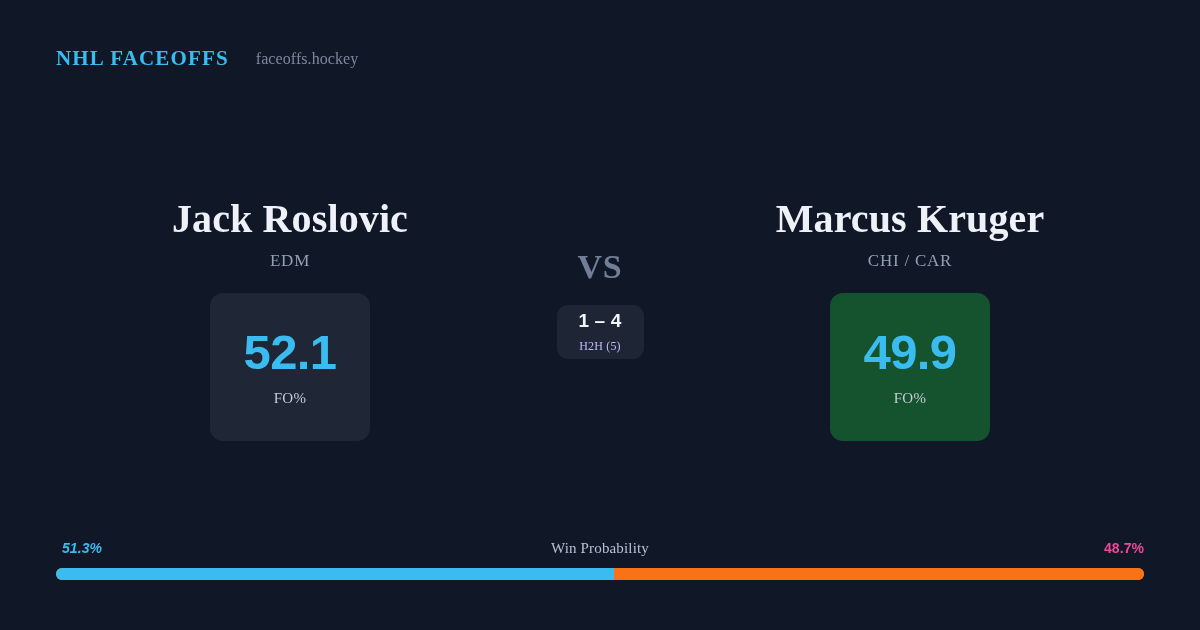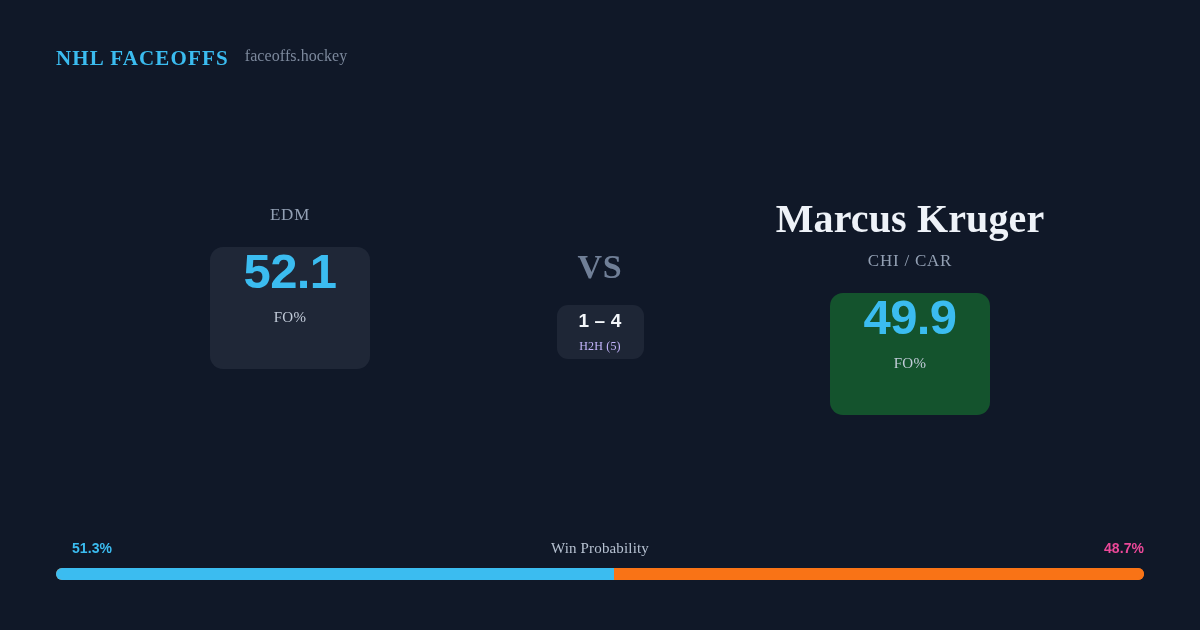--- a/index.html
+++ b/index.html
@@ -22,22 +22,22 @@
     width: 1200px;
     height: 630px;
   }
 
   
   .header {
     position: absolute;
     left: 56px;
     top: 48px;
     display: flex;
-    align-items: flex-start;
-    gap: 16px;
+    align-items: center;
+    gap: 27px;
   }
   .brand {
     font-family: "Liberation Serif", serif;
     font-size: 21px;
     font-weight: 700;
     letter-spacing: 0.055em;
     color: #3BBCF0;
     line-height: 1;
   }
   .brand-domain {
@@ -82,28 +82,28 @@
     font-size: 17px;
     font-weight: 400;
     color: #93a0b4;
     letter-spacing: 0.045em;
     margin-top: 9px;
     white-space: nowrap;
   }
 
   .stat-card {
     width: 160px;
-    height: 122px;
+    height: 148px;
     margin: 22px auto 0;
     background: #1f2737;
     border-radius: 13px;
     display: flex;
     flex-direction: column;
     align-items: center;
-    justify-content: flex-start;
+    justify-content: center;
   }
   .stat-value {
     font-family: "Liberation Sans", sans-serif;
     font-size: 49px;
     font-weight: 700;
     color: #3BBCF0;
     line-height: 1;
     letter-spacing: -0.012em;
   }
   .stat-label {
@@ -172,21 +172,21 @@
     margin-bottom: 10px;
   }
   .wp-left, .wp-right {
     position: absolute;
     top: 0;
     font-size: 14px;
     font-weight: 700;
     line-height: 20px;
     letter-spacing: 0.005em;
   }
-  .wp-left  { left: 16px;  color: #3BBCF0; }
+  .wp-left  { left: 6px;  color: #3BBCF0; font-style: italic; }
   .wp-right { right: 0; color: #F97316; }
   .wp-title {
     position: absolute;
     left: 0; right: 0;
     top: 0;
     text-align: center;
     font-family: "Liberation Serif", serif;
     font-size: 15px;
     font-weight: 400;
     line-height: 20px;
@@ -218,20 +218,21 @@
 <div class="stage">
 
   <div class="header">
     <div class="brand" style="color: rgb(59, 188, 240);">NHL FACEOFFS</div>
     <div class="brand-domain">faceoffs.hockey</div>
   </div>
 
   <div class="matchup">
 
     <div class="side side-left">
+      <div class="player-name">Jack Roslovic</div>
       <div class="player-team">EDM</div>
       <div class="stat-card" style="background: rgb(31, 39, 55);">
         <div class="stat-value" style="color: rgb(59, 188, 240);">52.1</div>
         <div class="stat-label">FO%</div>
       </div>
     </div>
 
     <div class="center">
       <div class="vs-text">VS</div>
       <div class="h2h-badge" style="background: rgb(30, 38, 54);">

